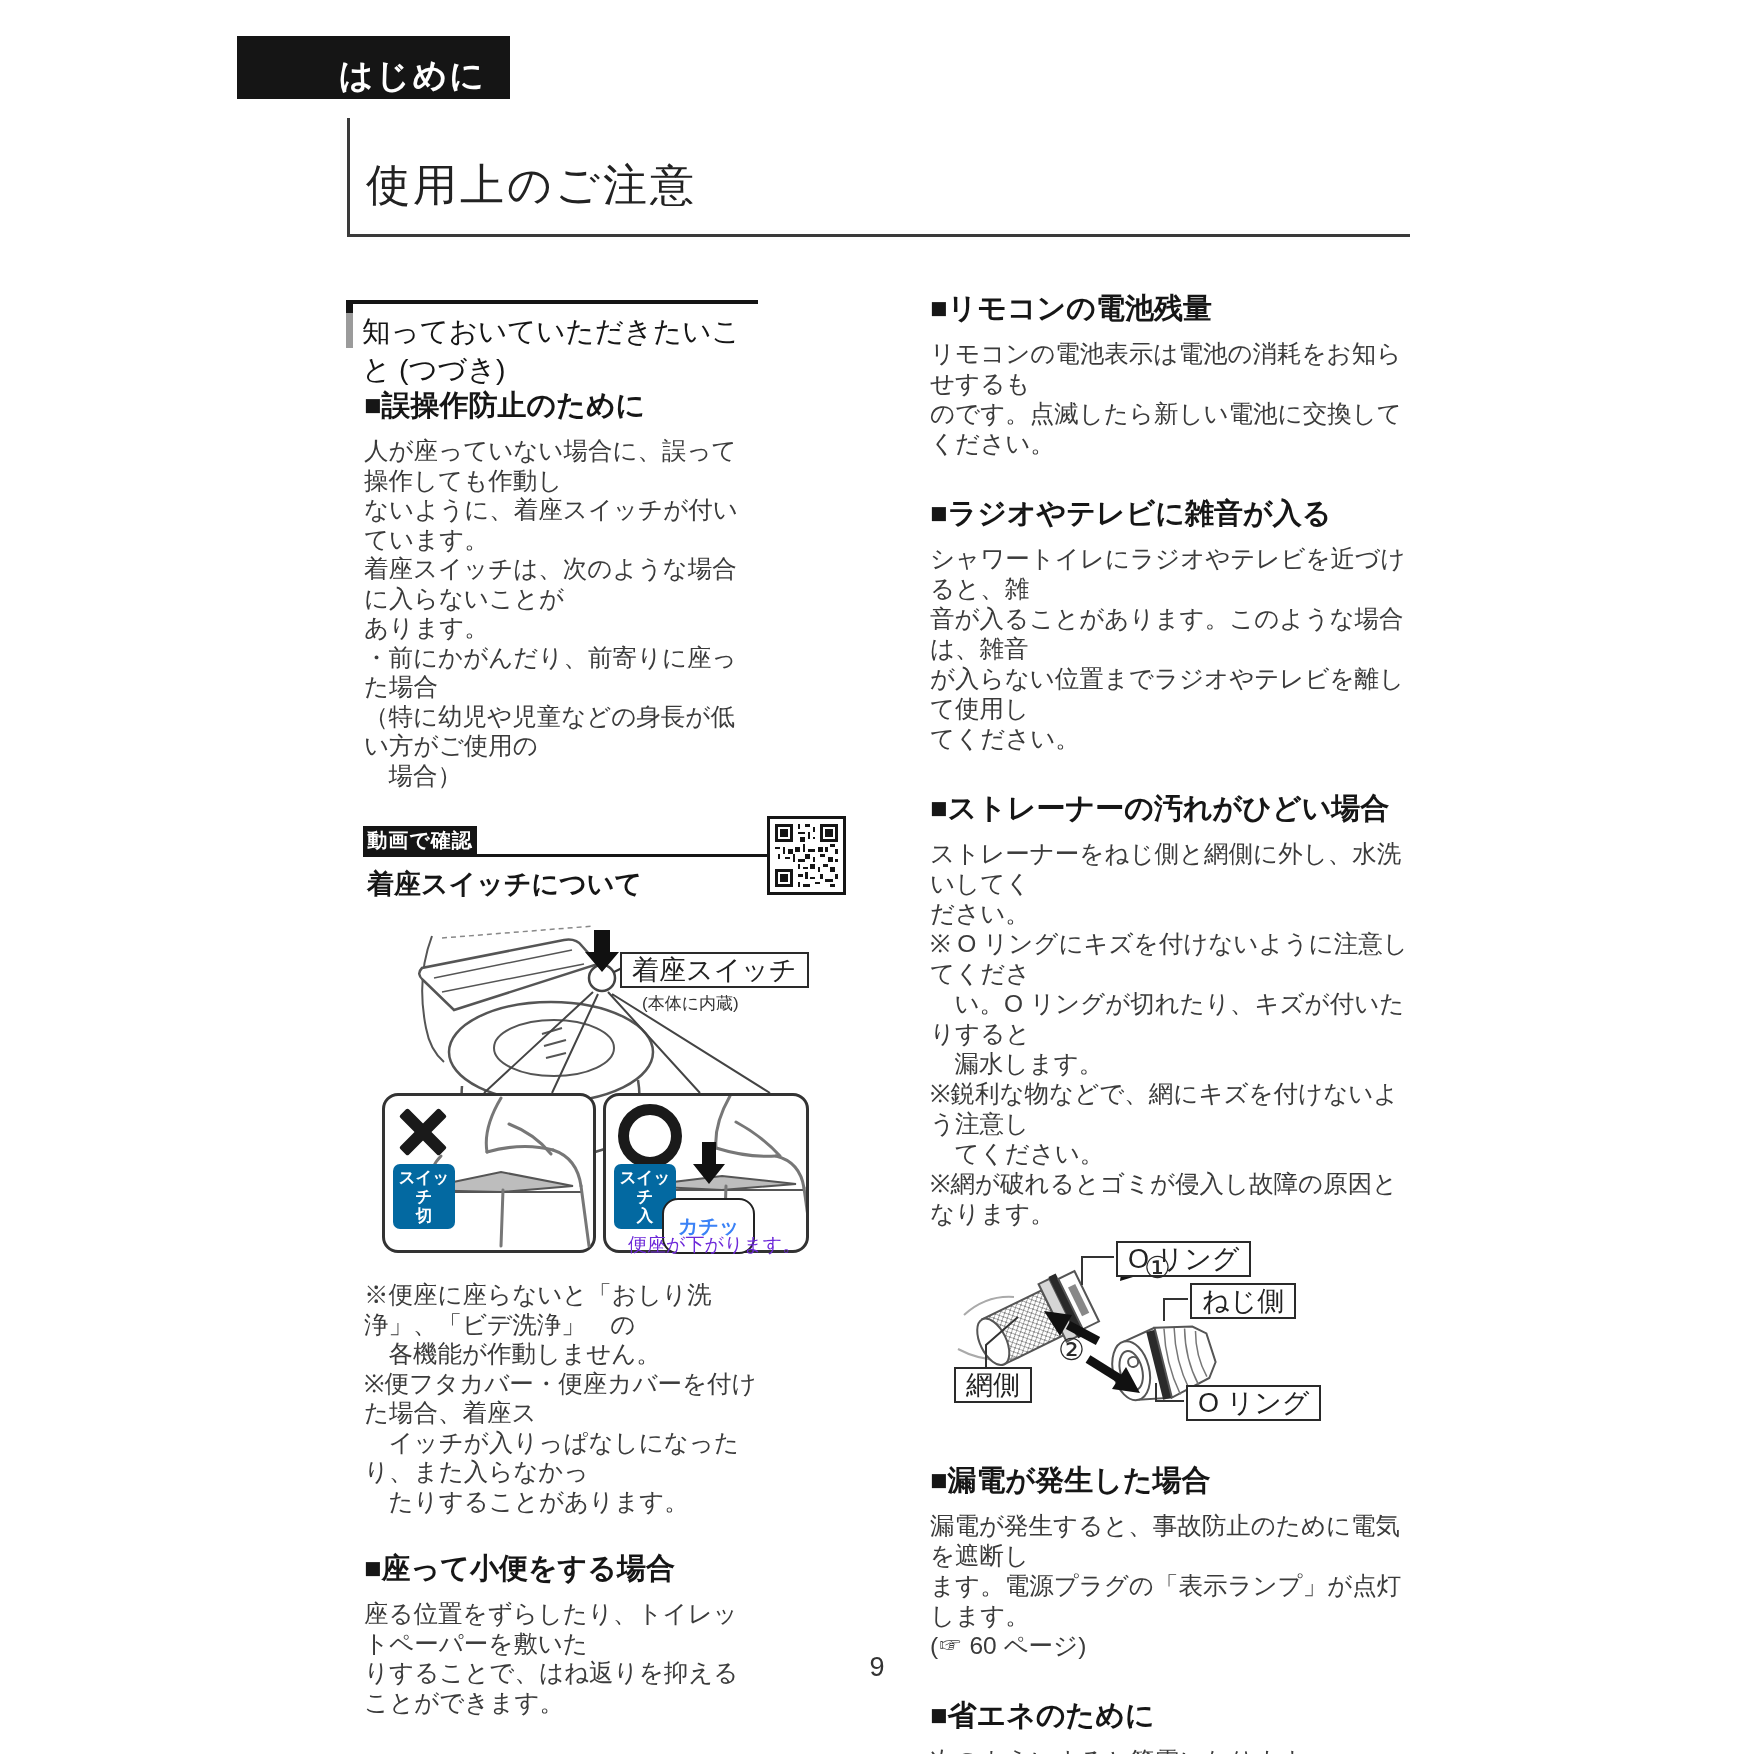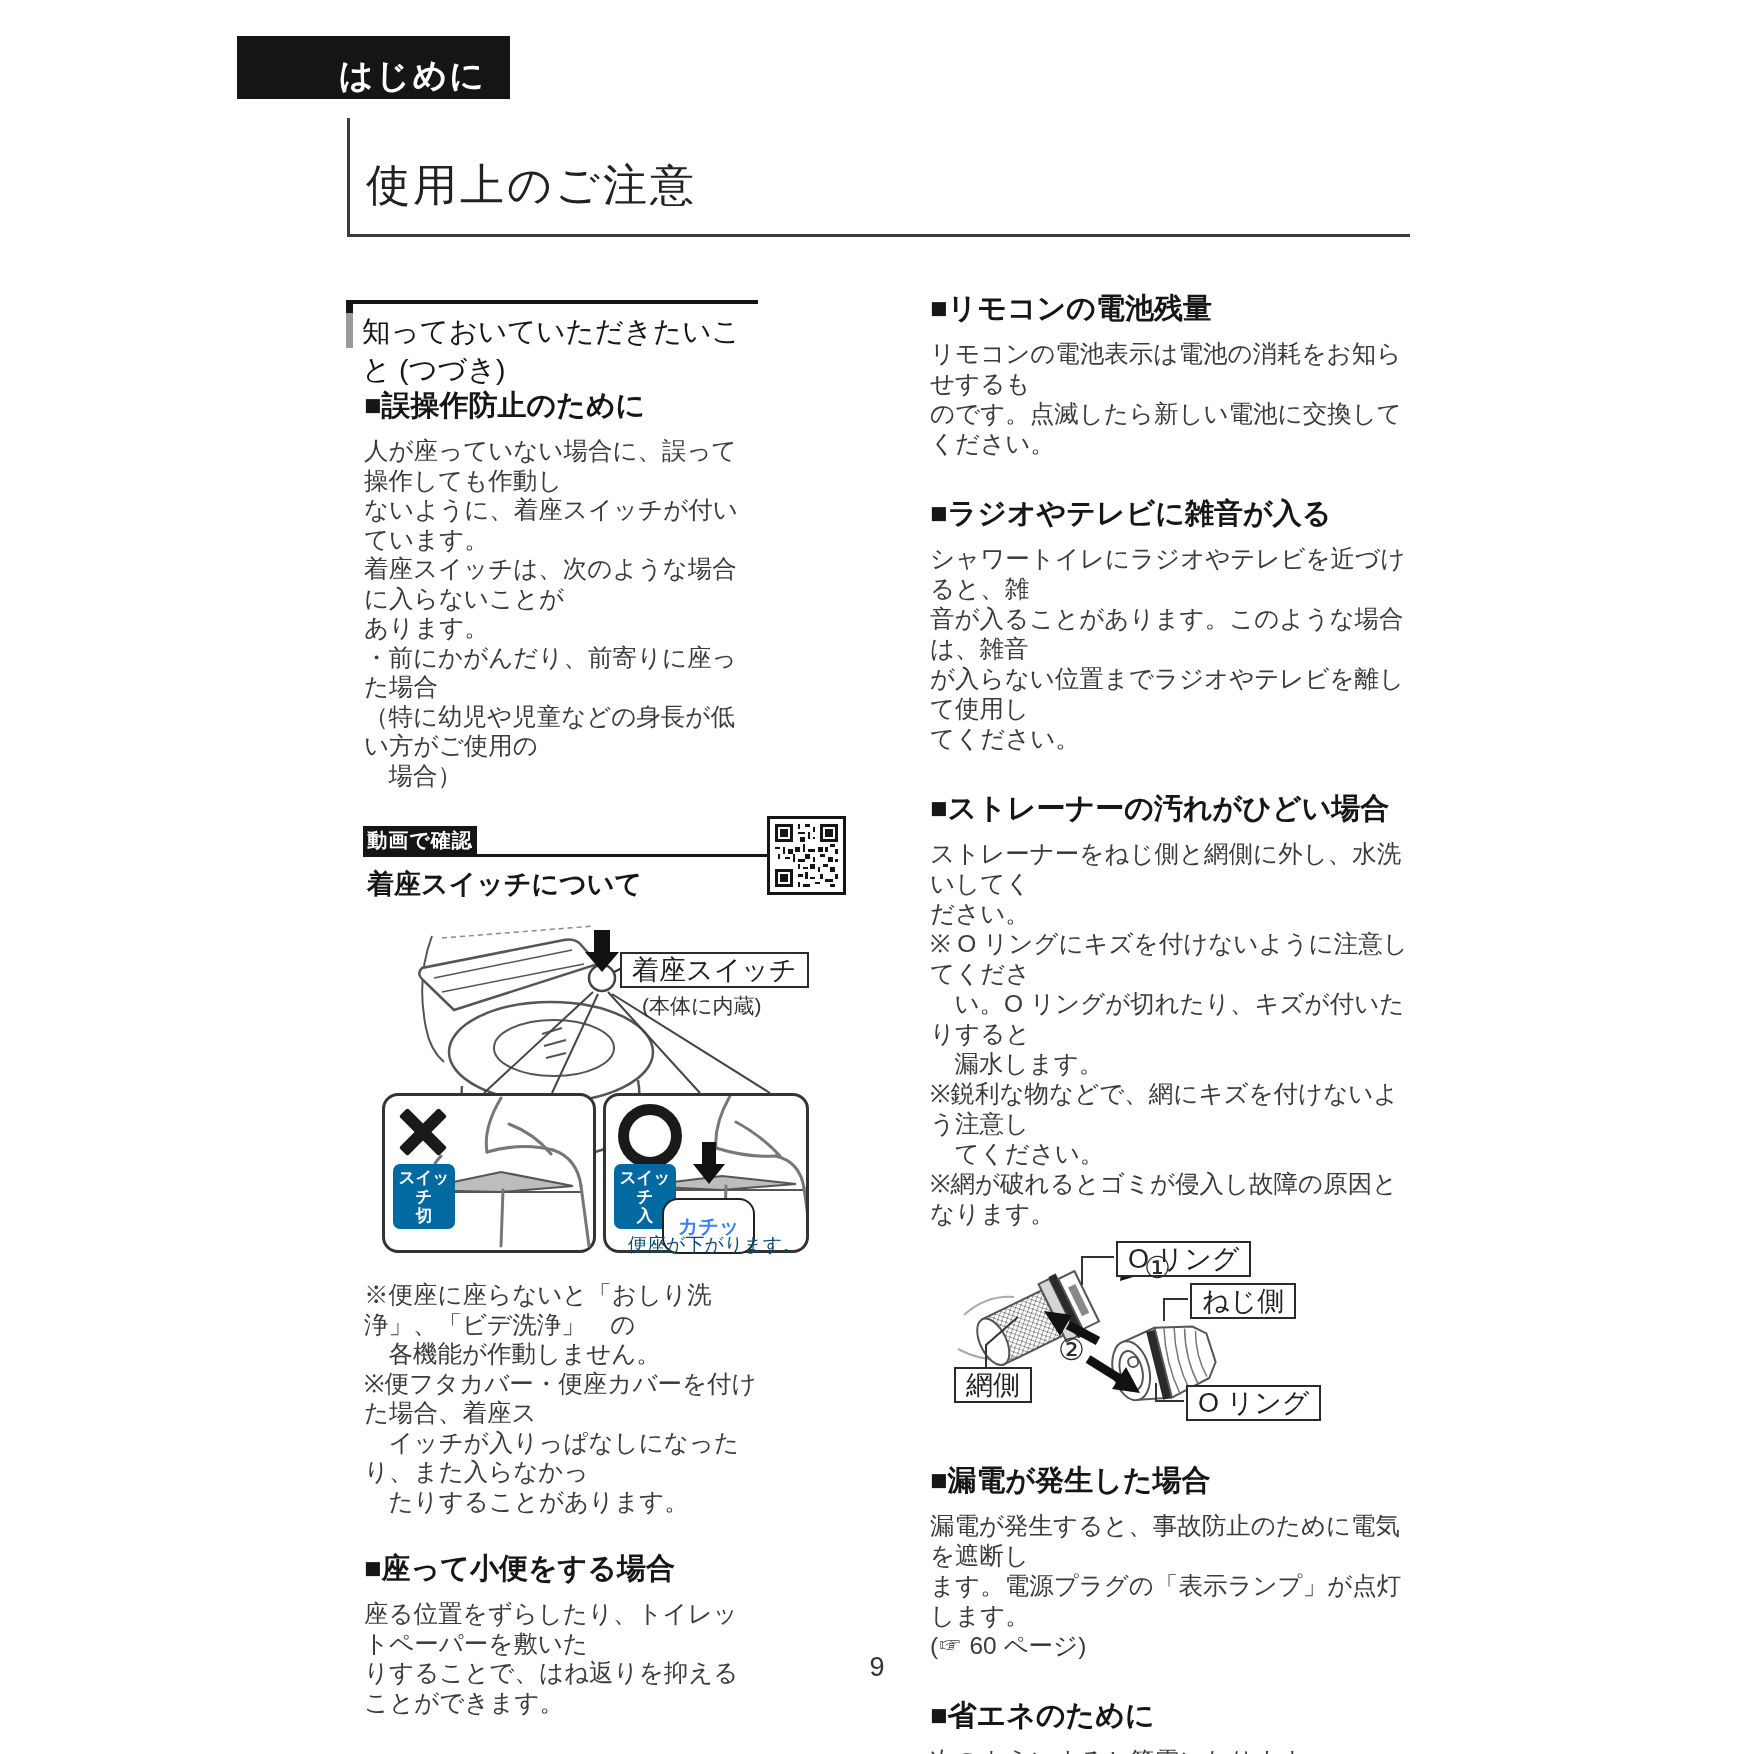--- a/index.html
+++ b/index.html
@@ -33,35 +33,35 @@
        font-size:20px;font-weight:bold;display:flex;align-items:center;justify-content:center;letter-spacing:1px;}
   .video-rule{position:absolute;left:0;top:28px;width:404px;height:3px;background:#151515;}
   .video-caption{position:absolute;left:4px;top:40px;font-size:27px;font-weight:bold;color:#161616;}
   .qr{position:absolute;left:404px;top:-10px;width:79px;height:79px;border:3px solid #151515;box-sizing:border-box;background:#fff;}
 
   
   .fig1{position:relative;margin-top:12px;width:462px;height:348px;}
   .fig1 svg.art{position:absolute;left:0;top:0;}
   .callout-box{position:absolute;border:2.5px solid #2a2a2a;background:#fff;font-size:27px;color:#222;
        padding:2px 10px;white-space:nowrap;line-height:28px;}
-  .builtin{position:absolute;left:296px;top:76px;font-size:21px;color:#333;white-space:nowrap;}
+  .builtin{position:absolute;left:296px;top:76px;font-size:17px;color:#333;white-space:nowrap;}
   .panel{position:absolute;top:177px;height:160px;border:3px solid #333;border-radius:16px;background:#fff;box-sizing:border-box;}
   .panel-ng{left:36px;width:214px;}
   .panel-ok{left:257px;width:206px;}
   .panel svg{position:absolute;left:0;top:0;}
   .xmark{position:absolute;left:12px;top:10px;width:52px;height:52px;}
   .xmark i{position:absolute;left:-2px;top:20px;width:56px;height:12px;background:#1a1a1a;border-radius:2px;display:block;}
   .xmark i:first-child{transform:rotate(45deg);}
   .xmark i:last-child{transform:rotate(-45deg);}
   .omark{position:absolute;left:12px;top:8px;width:42px;height:42px;border:11px solid #1a1a1a;border-radius:50%;}
   .switch-badge{position:absolute;left:8px;top:68px;width:62px;background:#0369a1;color:#fff;font-size:16.5px;
        font-weight:bold;text-align:center;line-height:19px;padding:4px 0;border-radius:7px;white-space:pre-line;}
   .click-pill{position:absolute;left:56px;top:102px;border:2.5px solid #222;border-radius:16px;font-size:20px;
        font-weight:bold;color:#3b82f6;padding:12px 14px;height:28px;line-height:28px;background:#fff;}
-  .seat-down{position:absolute;left:22px;top:136px;font-size:19px;color:#0c4a6e;white-space:nowrap;}
+  .seat-down{position:absolute;left:22px;top:136px;font-size:19px;color:#6d28d9;white-space:nowrap;}
 
   
   .fig2{position:relative;margin-top:12px;width:482px;height:185px;}
   .fig2 svg.art{position:absolute;left:0;top:0;}
   .circ-num{position:absolute;font-size:30px;color:#2a2a2a;line-height:30px;}
 
   .page-number{position:absolute;left:0;right:0;top:1652px;text-align:center;font-size:27px;color:#333;}
 </style>
 </head>
 <body>

